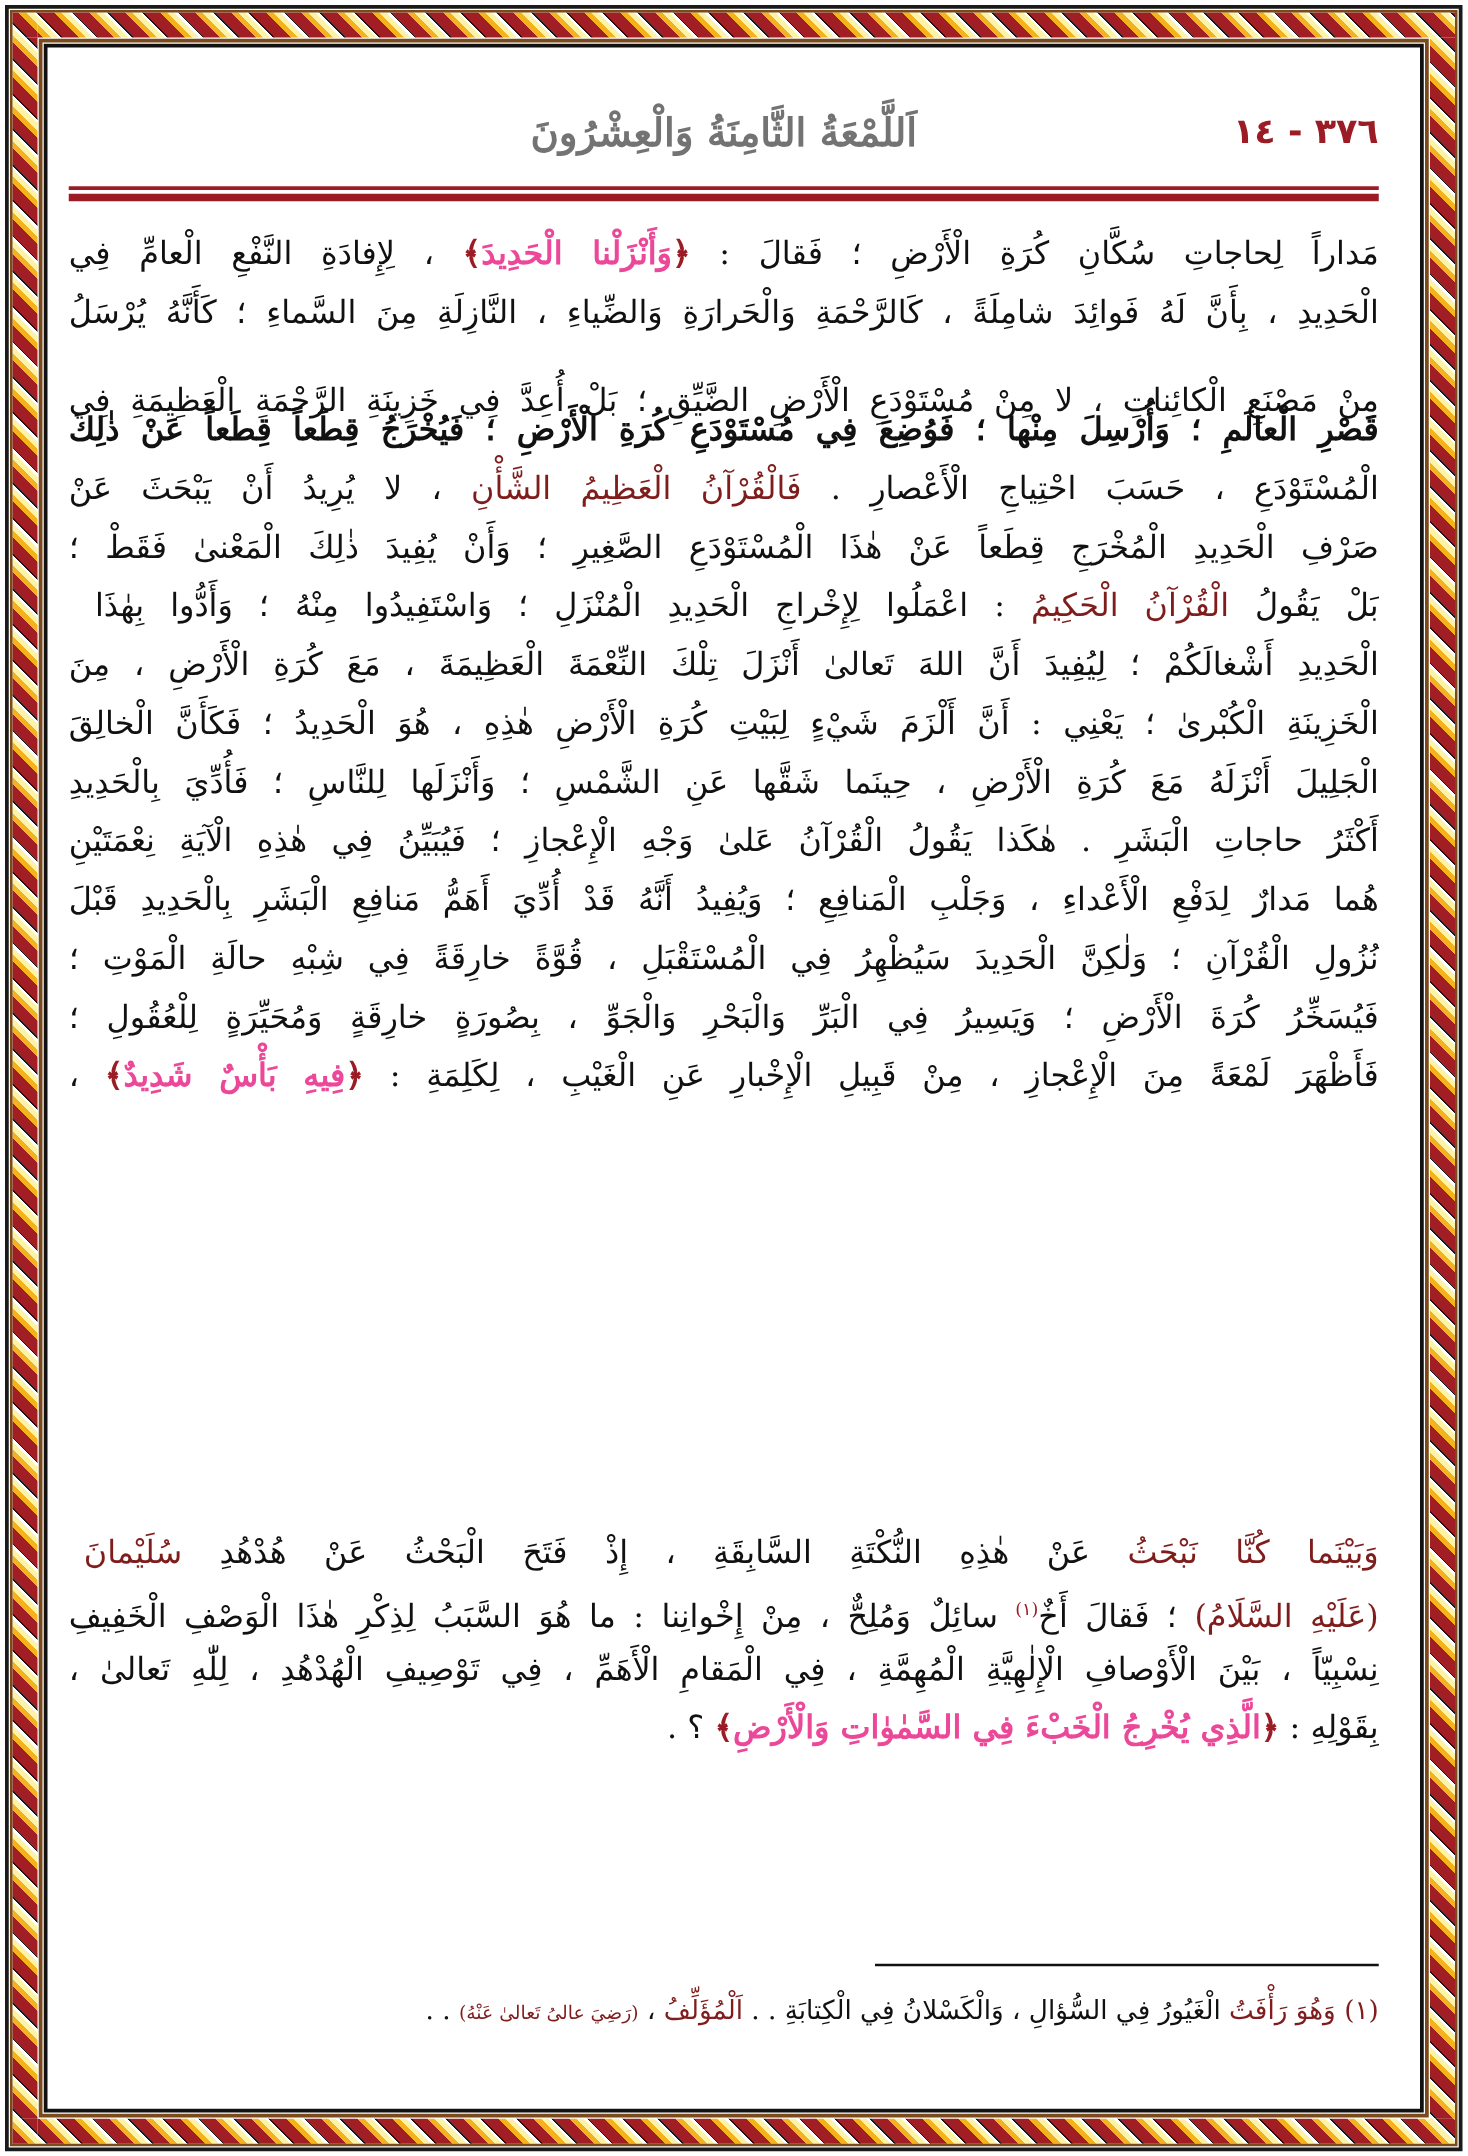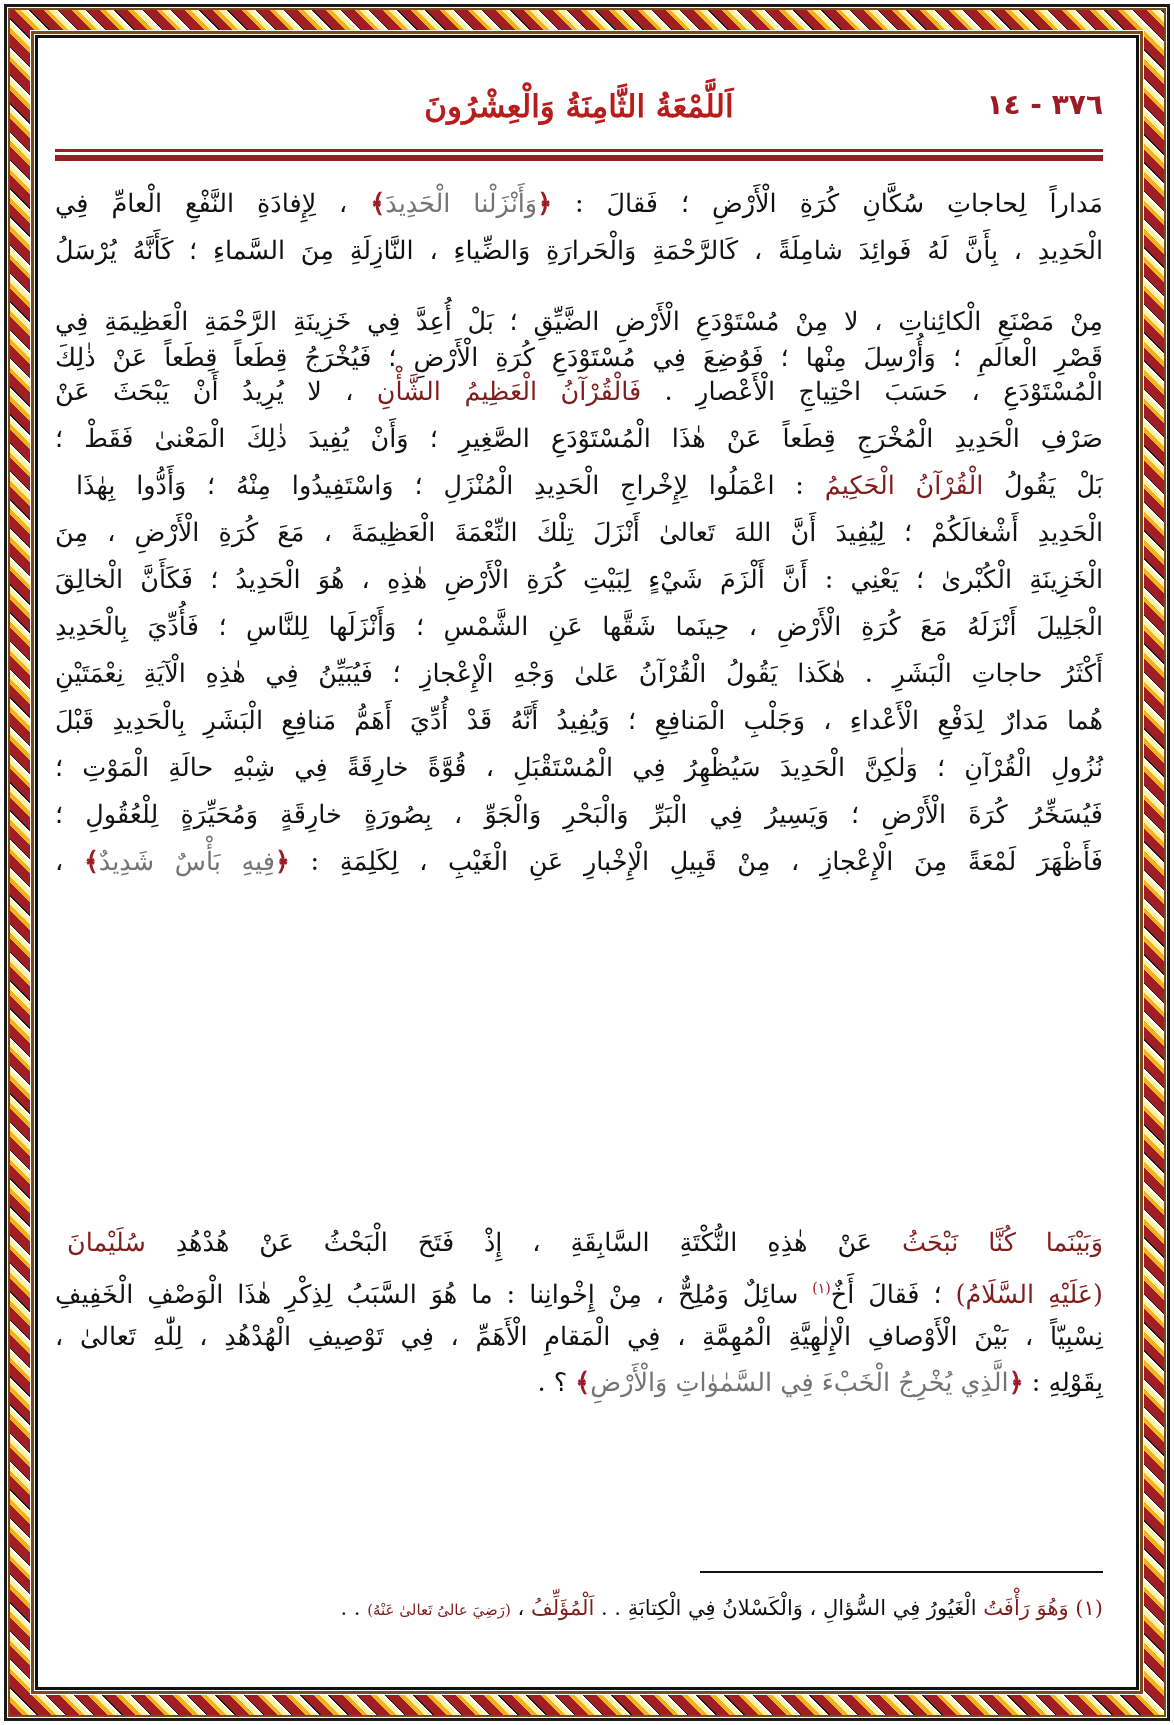--- a/index.html
+++ b/index.html
@@ -18,31 +18,31 @@
   .frame-inner { position:absolute; left:31px; top:31px; right:31px; bottom:31px;
                  border:3px solid #7a4a1c; box-sizing:border-box; }
   .frame-inner2 { position:absolute; left:35px; top:35px; right:35px; bottom:35px;
                   border:3px solid #111; box-sizing:border-box; }
 
   
   .page-header { position:absolute; left:55px; right:71px; top:88px; height:44px; direction:rtl; }
   .page-number { position:absolute; right:0; top:0; font-size:28px; color:#9b1c24; font-weight:bold;
                  font-family:"DejaVu Sans", sans-serif; letter-spacing:2px; }
   .chapter-title { position:absolute; left:0; right:0; top:0; text-align:center; font-size:31px;
-                   color:#b91c1c; font-weight:bold; }
+                   color:#737373; font-weight:bold; }
   .header-rule-thin { position:absolute; left:55px; right:71px; top:149px; height:3px; background:#9b1c24; }
   .header-rule-thick { position:absolute; left:55px; right:71px; top:155px; height:6px; background:#9b1c24; }
 
   
   .body-text { position:absolute; left:55px; right:71px; direction:rtl; }
   .line { position:absolute; left:0; right:0; height:40px; font-size:25.5px; line-height:40px;
           color:#111; white-space:nowrap; text-align:justify; text-align-last:justify; }
   .line.last { text-align-last:right; }
   .red { color:#7f1d1d; font-weight:normal; }
-  .blue { color:#737373; font-weight:normal; }
+  .blue { color:#ec4899; font-weight:bold; }
   .orn { color:#9b1c24; font-weight:bold; }
 
   .footnote-rule { position:absolute; left:700px; right:71px; top:1571px; height:2px; background:#111; }
   .footnote { position:absolute; left:55px; right:71px; top:1590px; height:36px; direction:rtl;
               font-size:21px; line-height:36px; color:#111; white-space:nowrap; text-align:right; }
   .sup { font-size:14px; vertical-align:super; color:#9b1c24; }
 </style>
 </head>
 <body>
 
@@ -55,21 +55,21 @@
   <span class="page-number">٣٧٦ - ١٤</span>
   <div class="chapter-title">اَللَّمْعَةُ الثَّامِنَةُ وَالْعِشْرُونَ</div>
 </div>
 <div class="header-rule-thin"></div>
 <div class="header-rule-thick"></div>
 
 <div class="body-text" id="body" style="top:0;height:1725px;">
     <div class="line" style="top: 183px;"><span>مَداراً لِحاجاتِ سُكَّانِ كُرَةِ الْأَرْضِ ؛ فَقالَ : </span><span class="orn">﴿</span><span class="blue">وَأَنْزَلْنا الْحَدِيدَ</span><span class="orn">﴾</span><span> ، لِإِفادَةِ النَّفْعِ الْعامِّ فِي</span></div>
     <div class="line" style="top: 230px;"><span>الْحَدِيدِ ، بِأَنَّ لَهُ فَوائِدَ شامِلَةً ، كَالرَّحْمَةِ وَالْحَرارَةِ وَالضِّياءِ ، النَّازِلَةِ مِنَ السَّماءِ ؛ كَأَنَّهُ يُرْسَلُ</span></div>
     <div class="line" style="top: 277px; margin-top: 24px;"><span>مِنْ مَصْنَعِ الْكائِناتِ ، لا مِنْ مُسْتَوْدَعِ الْأَرْضِ الضَّيِّقِ ؛ بَلْ أُعِدَّ فِي خَزِينَةِ الرَّحْمَةِ الْعَظِيمَةِ فِي</span></div>
-    <div class="line" style="top: 337px;"><span>قَصْرِ الْعالَمِ ؛ وَأُرْسِلَ مِنْها ؛ فَوُضِعَ فِي مُسْتَوْدَعِ كُرَةِ الْأَرْضِ ؛ فَيُخْرَجُ قِطَعاً قِطَعاً عَنْ ذٰلِكَ</span></div>
+    <div class="line" style="top: 324px; font-weight: bold;"><span>قَصْرِ الْعالَمِ ؛ وَأُرْسِلَ مِنْها ؛ فَوُضِعَ فِي مُسْتَوْدَعِ كُرَةِ الْأَرْضِ ؛ فَيُخْرَجُ قِطَعاً قِطَعاً عَنْ ذٰلِكَ</span></div>
     <div class="line" style="top: 371px;"><span>الْمُسْتَوْدَعِ ، حَسَبَ احْتِياجِ الْأَعْصارِ . </span><span class="red">فَالْقُرْآنُ الْعَظِيمُ الشَّأْنِ</span><span> ، لا يُرِيدُ أَنْ يَبْحَثَ عَنْ</span></div>
     <div class="line" style="top: 418px;"><span>صَرْفِ الْحَدِيدِ الْمُخْرَجِ قِطَعاً عَنْ هٰذَا الْمُسْتَوْدَعِ الصَّغِيرِ ؛ وَأَنْ يُفِيدَ ذٰلِكَ الْمَعْنىٰ فَقَطْ ؛</span></div>
     <div class="line" style="top: 465px; margin-left: 21px;"><span>بَلْ يَقُولُ </span><span class="red">الْقُرْآنُ الْحَكِيمُ</span><span> : اعْمَلُوا لِإِخْراجِ الْحَدِيدِ الْمُنْزَلِ ؛ وَاسْتَفِيدُوا مِنْهُ ؛ وَأَدُّوا بِهٰذَا</span></div>
     <div class="line" style="top: 512px;"><span>الْحَدِيدِ أَشْغالَكُمْ ؛ لِيُفِيدَ أَنَّ اللهَ تَعالىٰ أَنْزَلَ تِلْكَ النِّعْمَةَ الْعَظِيمَةَ ، مَعَ كُرَةِ الْأَرْضِ ، مِنَ</span></div>
     <div class="line" style="top: 559px;"><span>الْخَزِينَةِ الْكُبْرىٰ ؛ يَعْنِي : أَنَّ أَلْزَمَ شَيْءٍ لِبَيْتِ كُرَةِ الْأَرْضِ هٰذِهِ ، هُوَ الْحَدِيدُ ؛ فَكَأَنَّ الْخالِقَ</span></div>
     <div class="line" style="top: 653px;"><span>أَكْثَرُ حاجاتِ الْبَشَرِ . هٰكَذا يَقُولُ الْقُرْآنُ عَلىٰ وَجْهِ الْإِعْجازِ ؛ فَيُبَيِّنُ فِي هٰذِهِ الْآيَةِ نِعْمَتَيْنِ</span></div>
     <div class="line" style="top: 606px;"><span>الْجَلِيلَ أَنْزَلَهُ مَعَ كُرَةِ الْأَرْضِ ، حِينَما شَقَّها عَنِ الشَّمْسِ ؛ وَأَنْزَلَها لِلنَّاسِ ؛ فَأُدِّيَ بِالْحَدِيدِ</span></div>
     <div class="line" style="top: 700px;"><span>هُما مَدارٌ لِدَفْعِ الْأَعْداءِ ، وَجَلْبِ الْمَنافِعِ ؛ وَيُفِيدُ أَنَّهُ قَدْ أُدِّيَ أَهَمُّ مَنافِعِ الْبَشَرِ بِالْحَدِيدِ قَبْلَ</span></div>
     <div class="line" style="top: 747px;"><span>نُزُولِ الْقُرْآنِ ؛ وَلٰكِنَّ الْحَدِيدَ سَيُظْهِرُ فِي الْمُسْتَقْبَلِ ، قُوَّةً خارِقَةً فِي شِبْهِ حالَةِ الْمَوْتِ ؛</span></div>
     <div class="line" style="top: 794px;"><span>فَيُسَخِّرُ كُرَةَ الْأَرْضِ ؛ وَيَسِيرُ فِي الْبَرِّ وَالْبَحْرِ وَالْجَوِّ ، بِصُورَةٍ خارِقَةٍ وَمُحَيِّرَةٍ لِلْعُقُولِ ؛</span></div>

